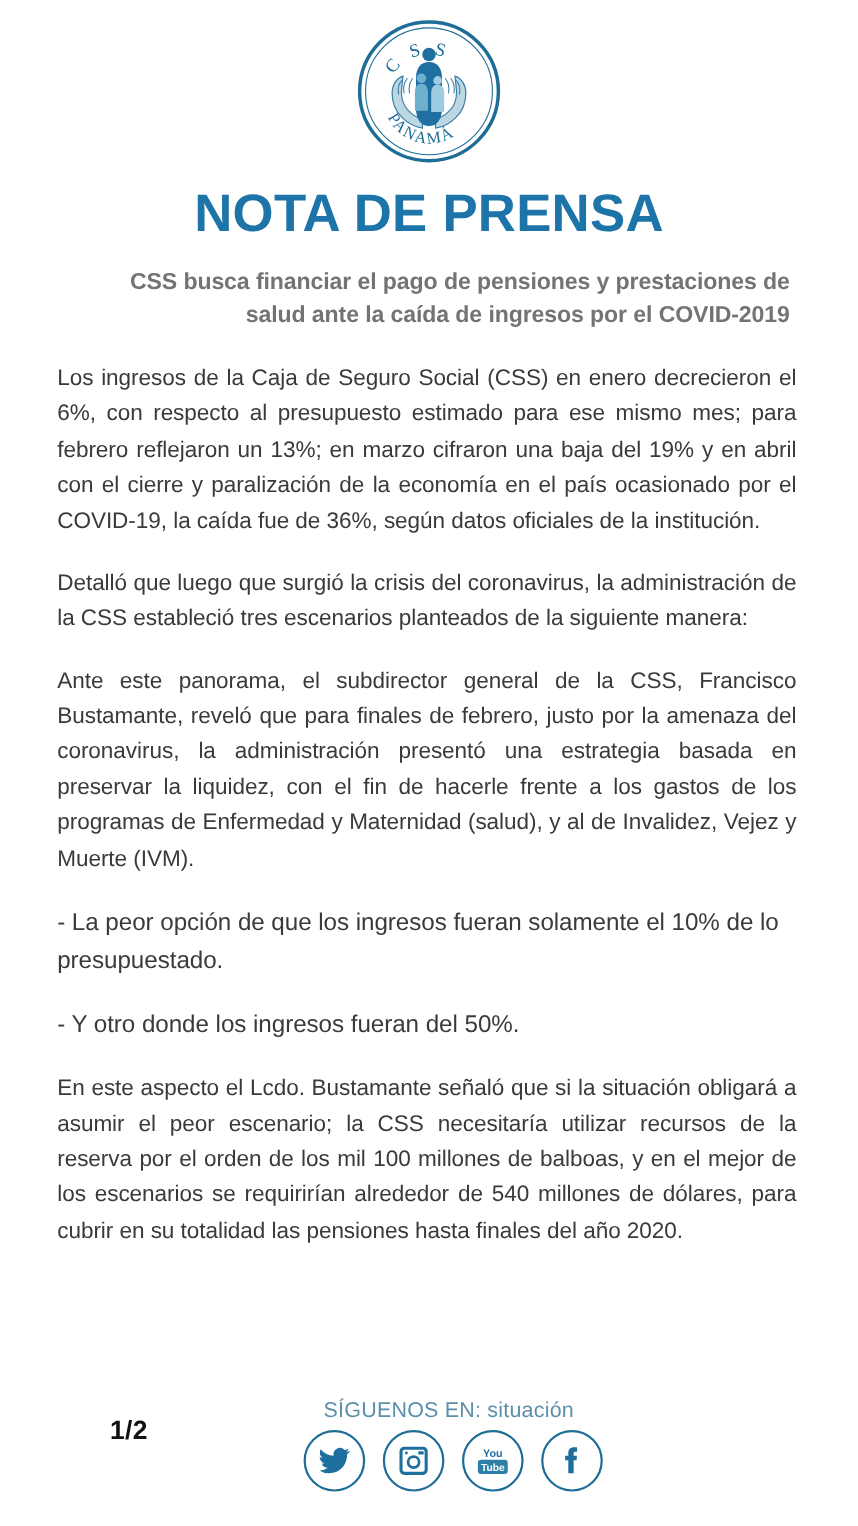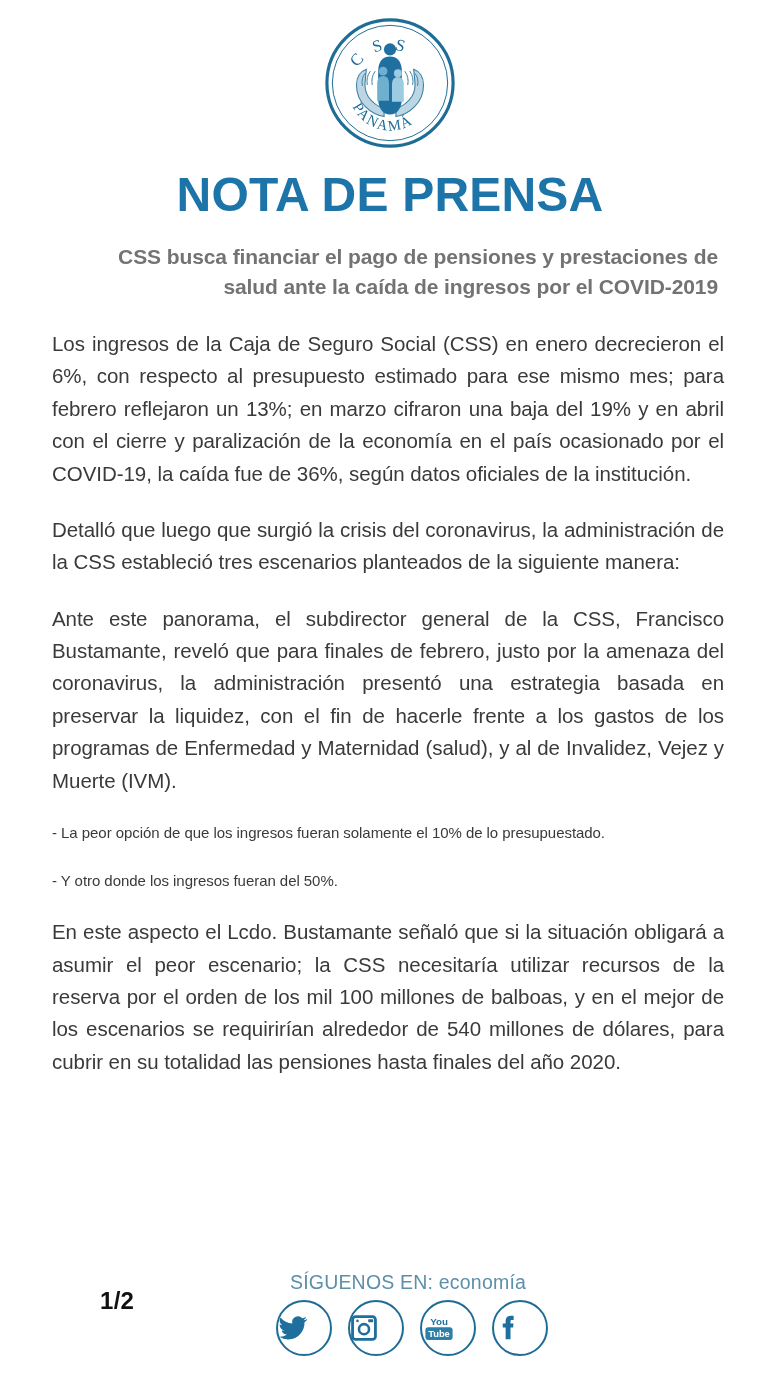--- a/index.html
+++ b/index.html
@@ -71,21 +71,21 @@
     font-size: 20.5px;
     line-height: 1.58;
     color: #3a3a3a;
     text-align: justify;
     margin: 0 6px 24px 0;
     letter-spacing: -0.05px;
   }
   .para.last { margin-bottom: 0; }
 
   .bullet {
-    font-size: 15px;
+    font-size: 22px;
     line-height: 1.58;
     color: #3a3a3a;
     text-align: left;
     margin: 0 0 24px 0;
     letter-spacing: -0.05px;
   }
 
   
   .footer {
     position: relative;
@@ -122,20 +122,21 @@
     margin-top: 6px;
     margin-left: 44px;
   }
   .social {
     width: 56px;
     height: 56px;
     border: 2.4px solid #1d6d96;
     border-radius: 50%;
     display: flex;
     align-items: center;
+    justify-content: center;
     box-sizing: border-box;
     background: #ffffff;
   }
   .social svg { display: block; }
 </style>
 </head>
 <body>
 
 <div class="page">
 
@@ -184,21 +185,21 @@
     <p class="bullet">- La peor opción de que los ingresos fueran solamente el 10% de lo presupuestado.</p>
     <p class="bullet">- Y otro donde los ingresos fueran del 50%.</p>
     <p class="para last">En este aspecto el Lcdo. Bustamante señaló que si la situación obligará a asumir el peor escenario;  la CSS necesitaría utilizar recursos de la reserva por el orden de los mil 100 millones de balboas, y en el mejor de los escenarios se requirirían alrededor de 540 millones de dólares, para cubrir en su totalidad las pensiones hasta finales del año 2020.</p>
   </div>
 
   <div class="footer">
 
     <div class="page-num">1/2</div>
 
     <div class="follow-block">
-      <div class="follow-text">SÍGUENOS EN: economía</div>
+      <div class="follow-text">SÍGUENOS EN: situación</div>
 
       <div class="social-row">
 
         <span class="social">
           <svg width="30" height="30" viewBox="0 0 24 24" aria-hidden="true">
             <path fill="#1f6f9e" d="M23 4.9c-.8.4-1.7.7-2.6.8 1-.6 1.7-1.5 2-2.6-.9.5-1.9.9-3 1.1a4.6 4.6 0 0 0-7.9 4.2A13.1 13.1 0 0 1 2 3.6a4.6 4.6 0 0 0 1.4 6.2c-.8 0-1.5-.2-2.1-.6v.1c0 2.2 1.6 4.1 3.7 4.5-.7.2-1.4.2-2.1.1a4.6 4.6 0 0 0 4.3 3.2A9.3 9.3 0 0 1 1 19a13 13 0 0 0 7.1 2.1c8.5 0 13.1-7 13.1-13.1v-.6c.9-.7 1.7-1.5 2.3-2.5z"></path>
           </svg>
         </span>
 
         <span class="social">

